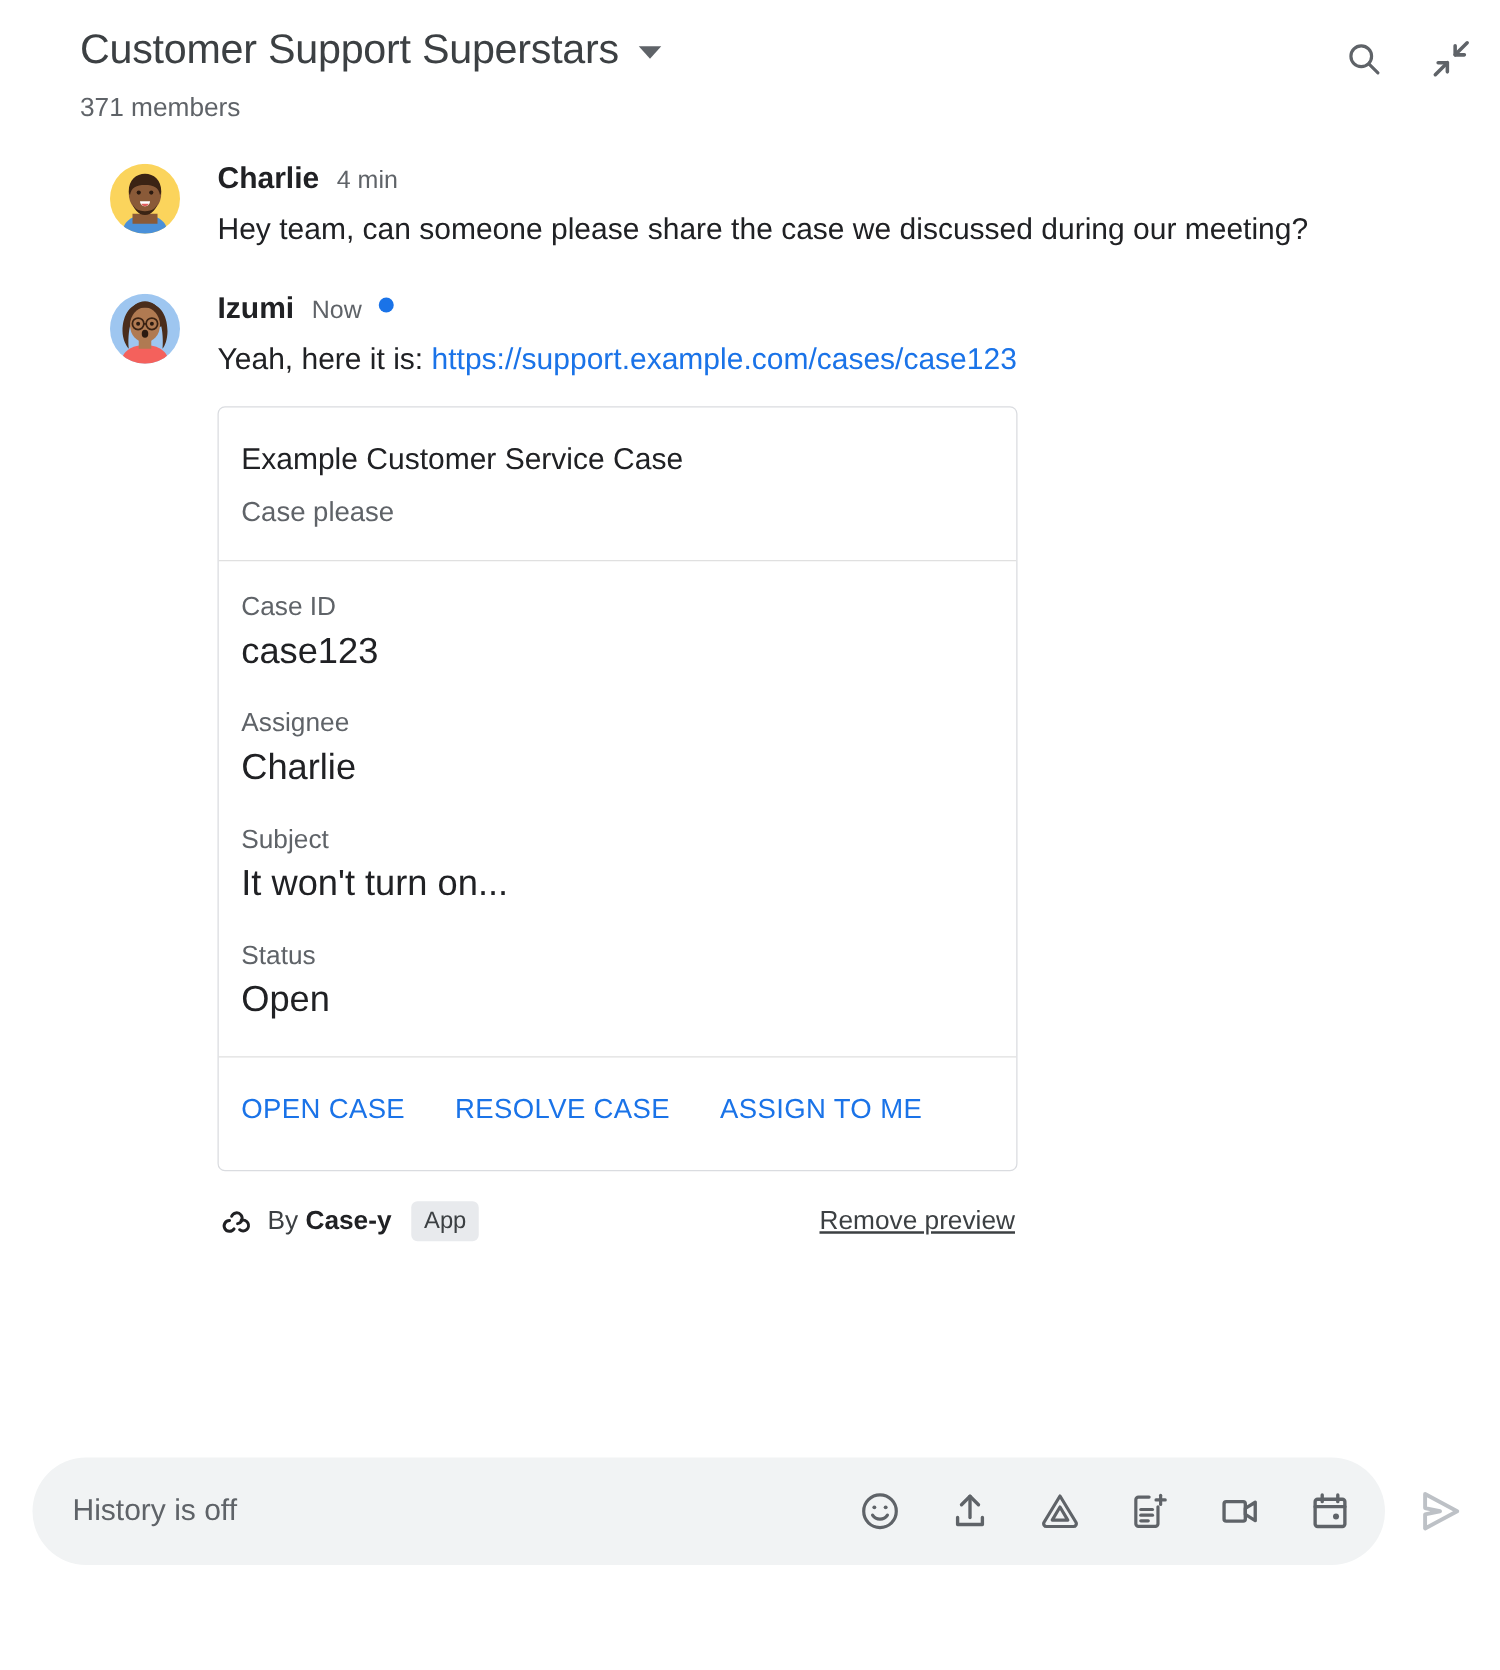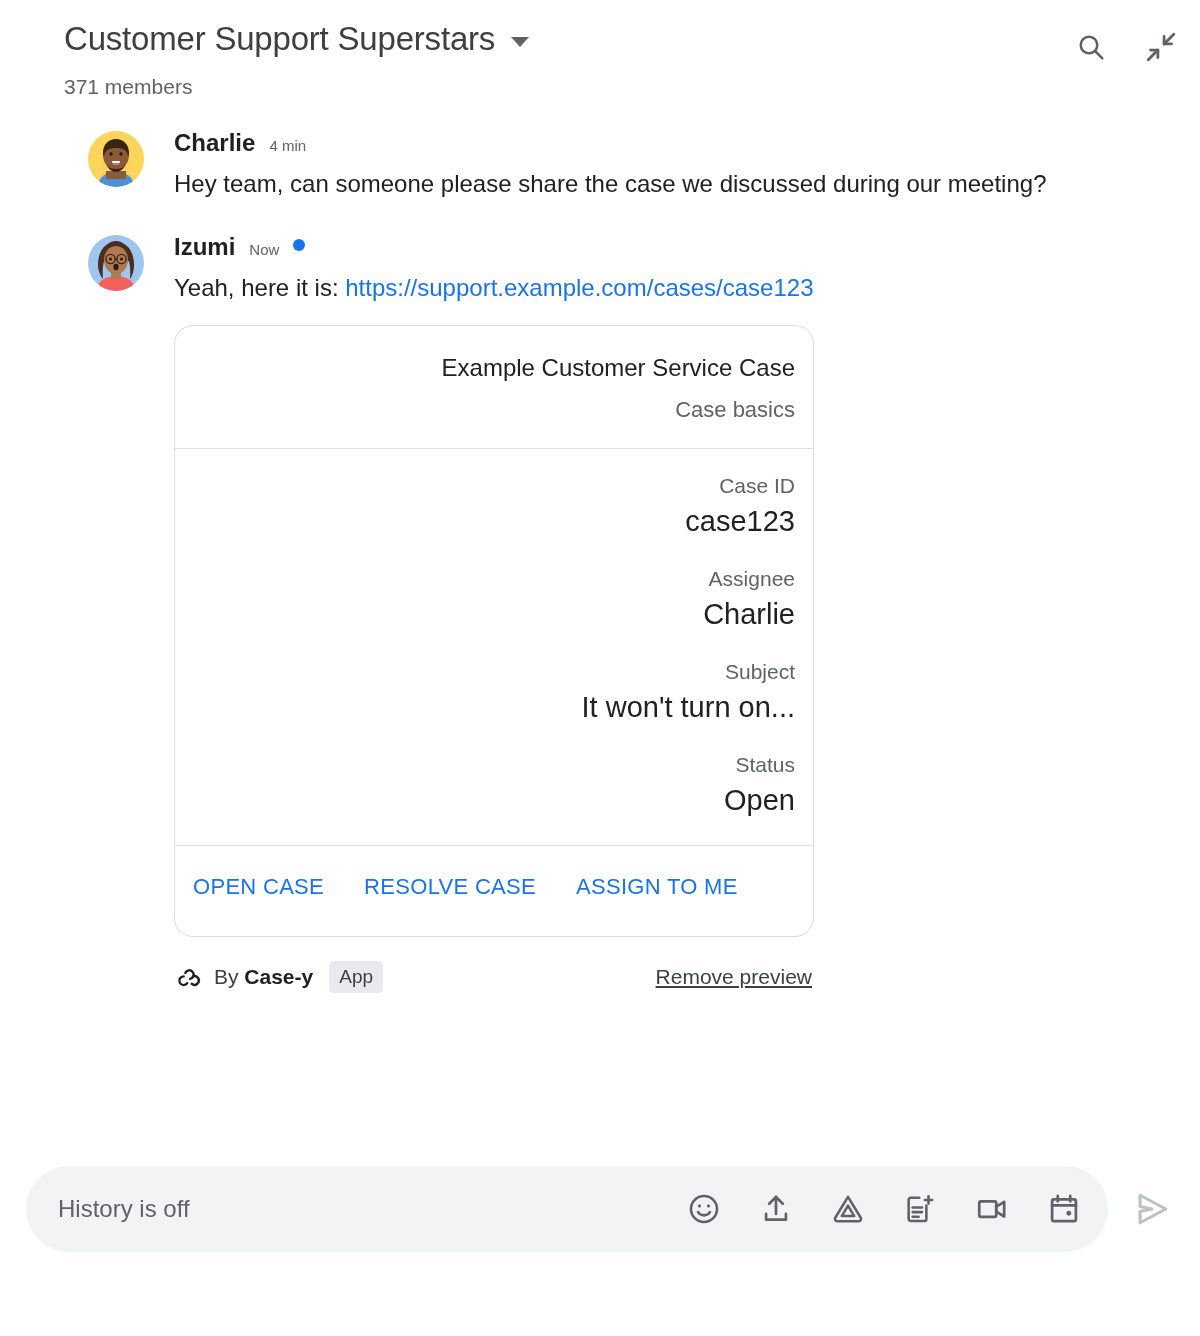--- a/index.html
+++ b/index.html
@@ -125,21 +125,21 @@
     align-items: baseline;
     gap: 14px;
     margin-bottom: 6px;
   }
   .sender {
     font-size: 24px;
     font-weight: 700;
     color: #202124;
   }
   .stamp {
-    font-size: 15px;
+    font-size: 20px;
     color: #5f6368;
   }
   .new-dot {
     width: 12px; height: 12px;
     border-radius: 50%;
     background: #1a73e8;
     display: inline-block;
     position: relative;
     top: -4px;
   }
@@ -153,23 +153,22 @@
     color: #1a73e8;
     text-decoration: none;
     word-break: break-all;
   }
 
   
   .card {
     margin-top: 16px;
     width: 640px;
     border: 1px solid #dadce0;
-    border-radius: 19px;
+    border-radius: 6px;
     background: #fff;
-    text-align: right;
   }
   .card-header { padding: 26px 18px 24px 18px; }
   .card-title {
     font-size: 24px;
     color: #202124;
     line-height: 32px;
   }
   .card-subtitle {
     font-size: 22px;
     color: #5f6368;
@@ -381,21 +380,21 @@
           <span class="stamp">Now</span>
           <span class="new-dot"></span>
         </div>
         <div class="msg-text">
           <span>Yeah, here it is: </span><a href="#">https://support.example.com/cases/case123</a>
         </div>
 
         <div class="card">
           <div class="card-header">
             <div class="card-title">Example Customer Service Case</div>
-            <div class="card-subtitle">Case basics</div>
+            <div class="card-subtitle">Case please</div>
           </div>
           <div class="card-sep"></div>
           <div class="card-fields">
             <div class="field">
               <div class="field-label">Case ID</div>
               <div class="field-value">case123</div>
             </div>
             <div class="field">
               <div class="field-label">Assignee</div>
               <div class="field-value">Charlie</div>

